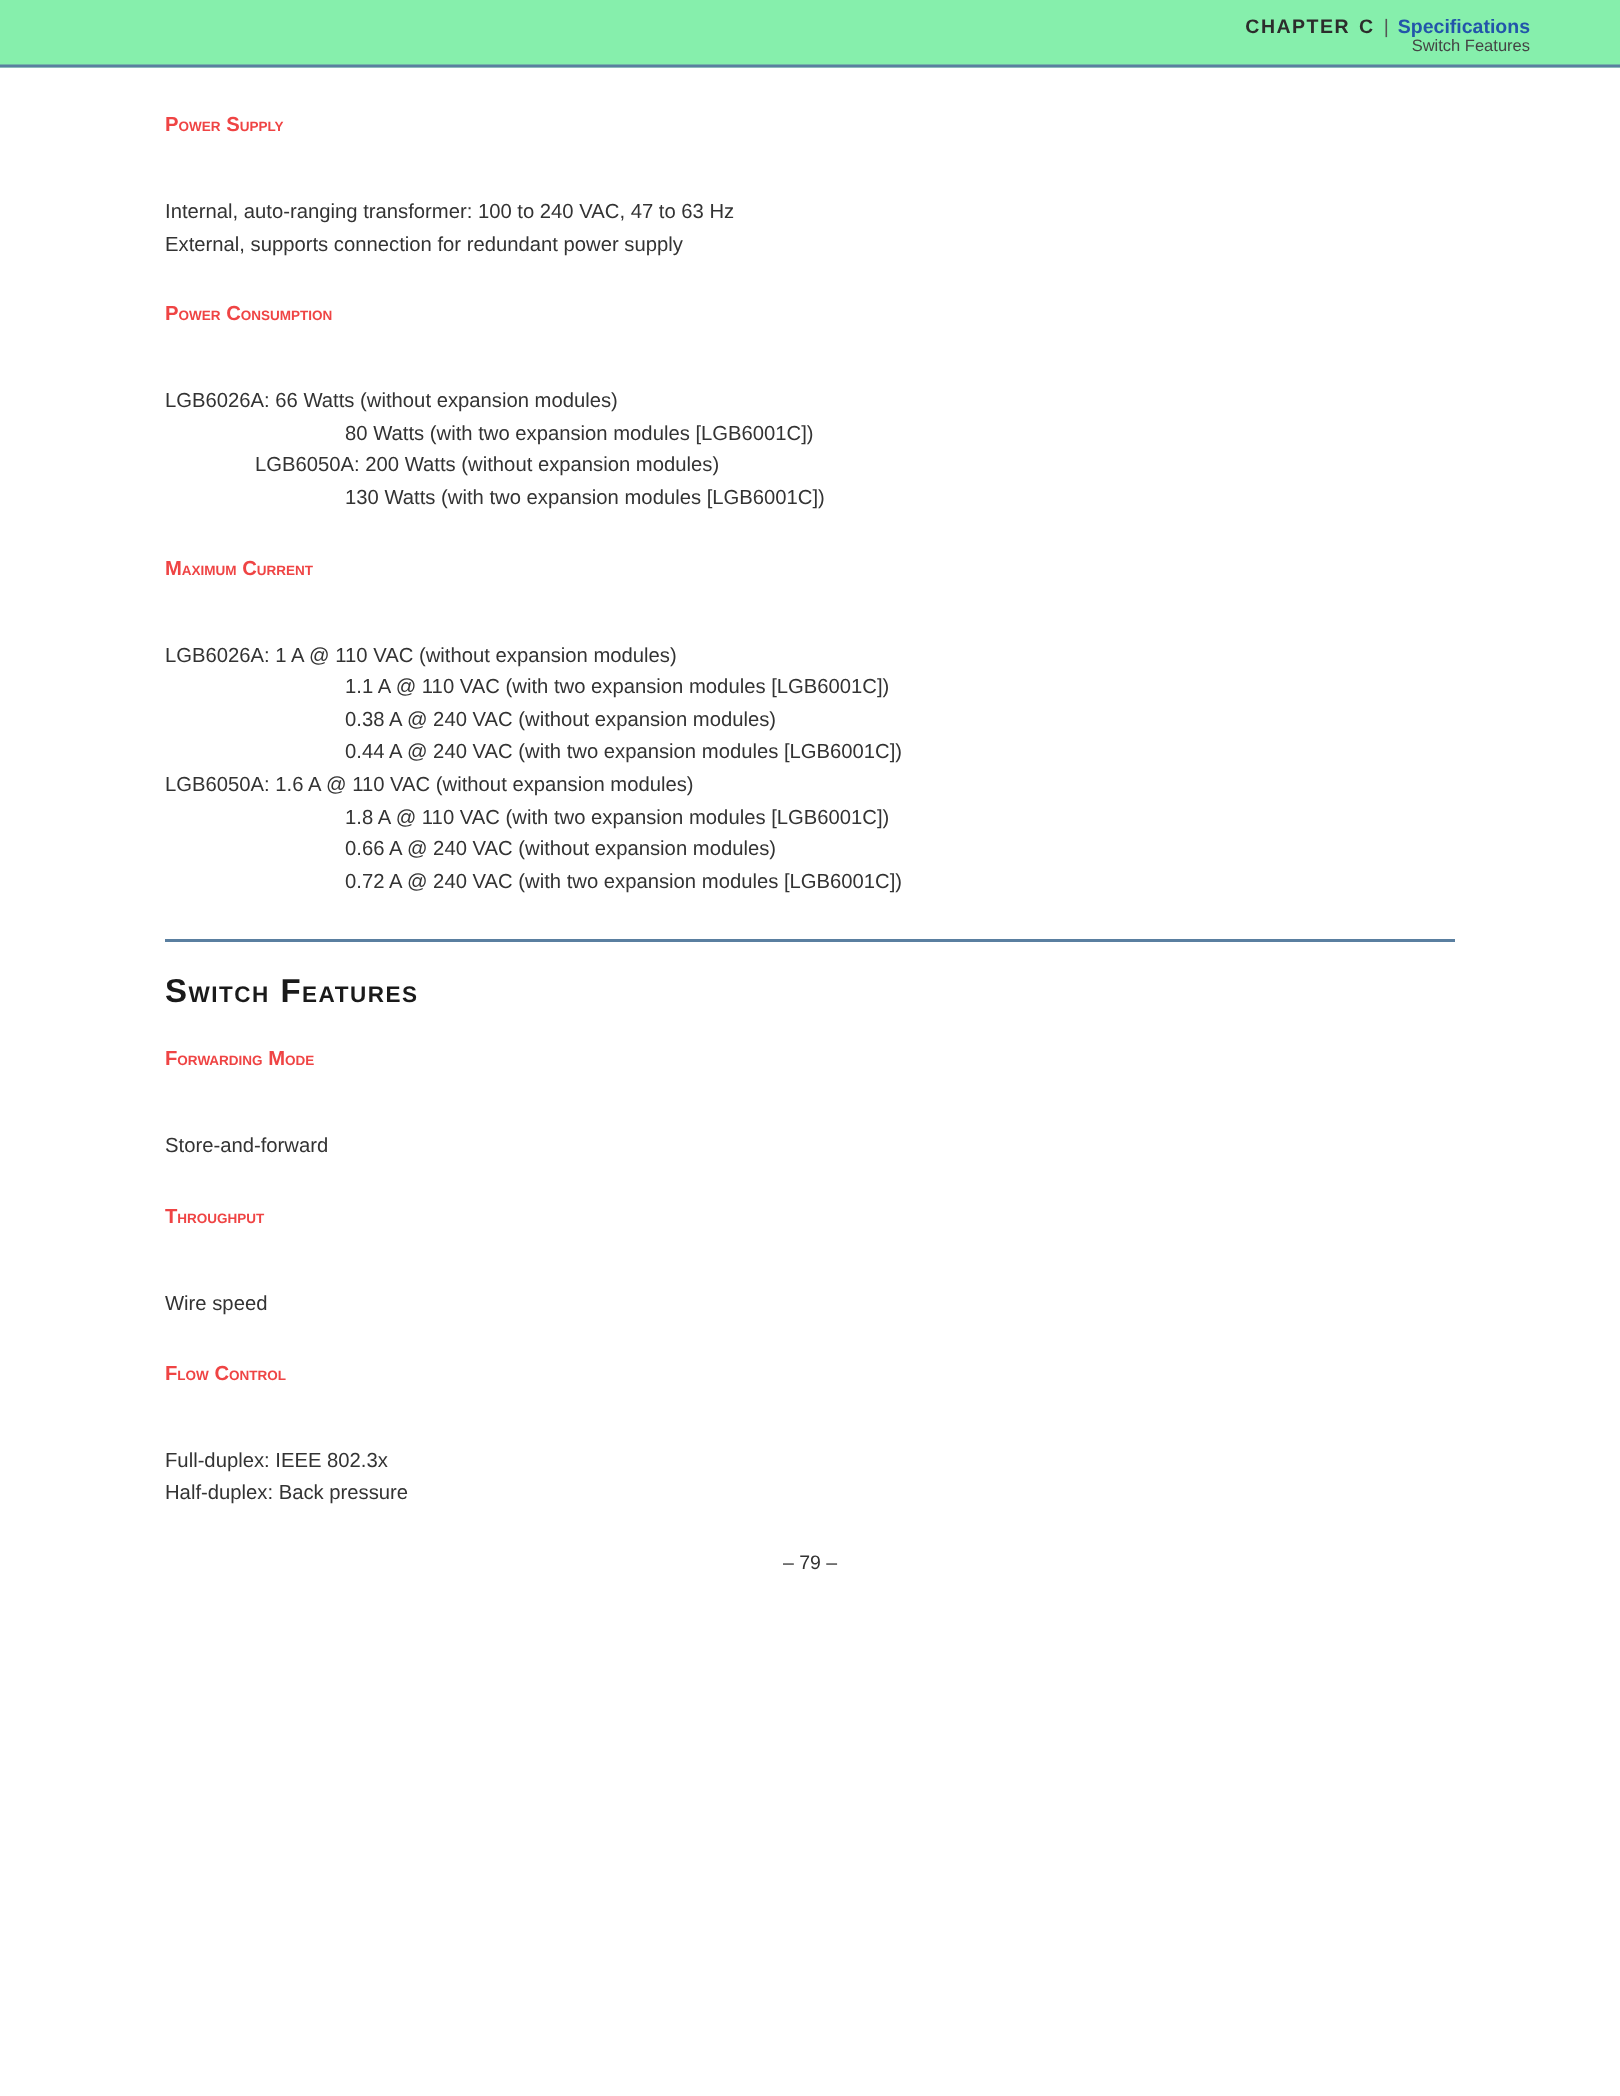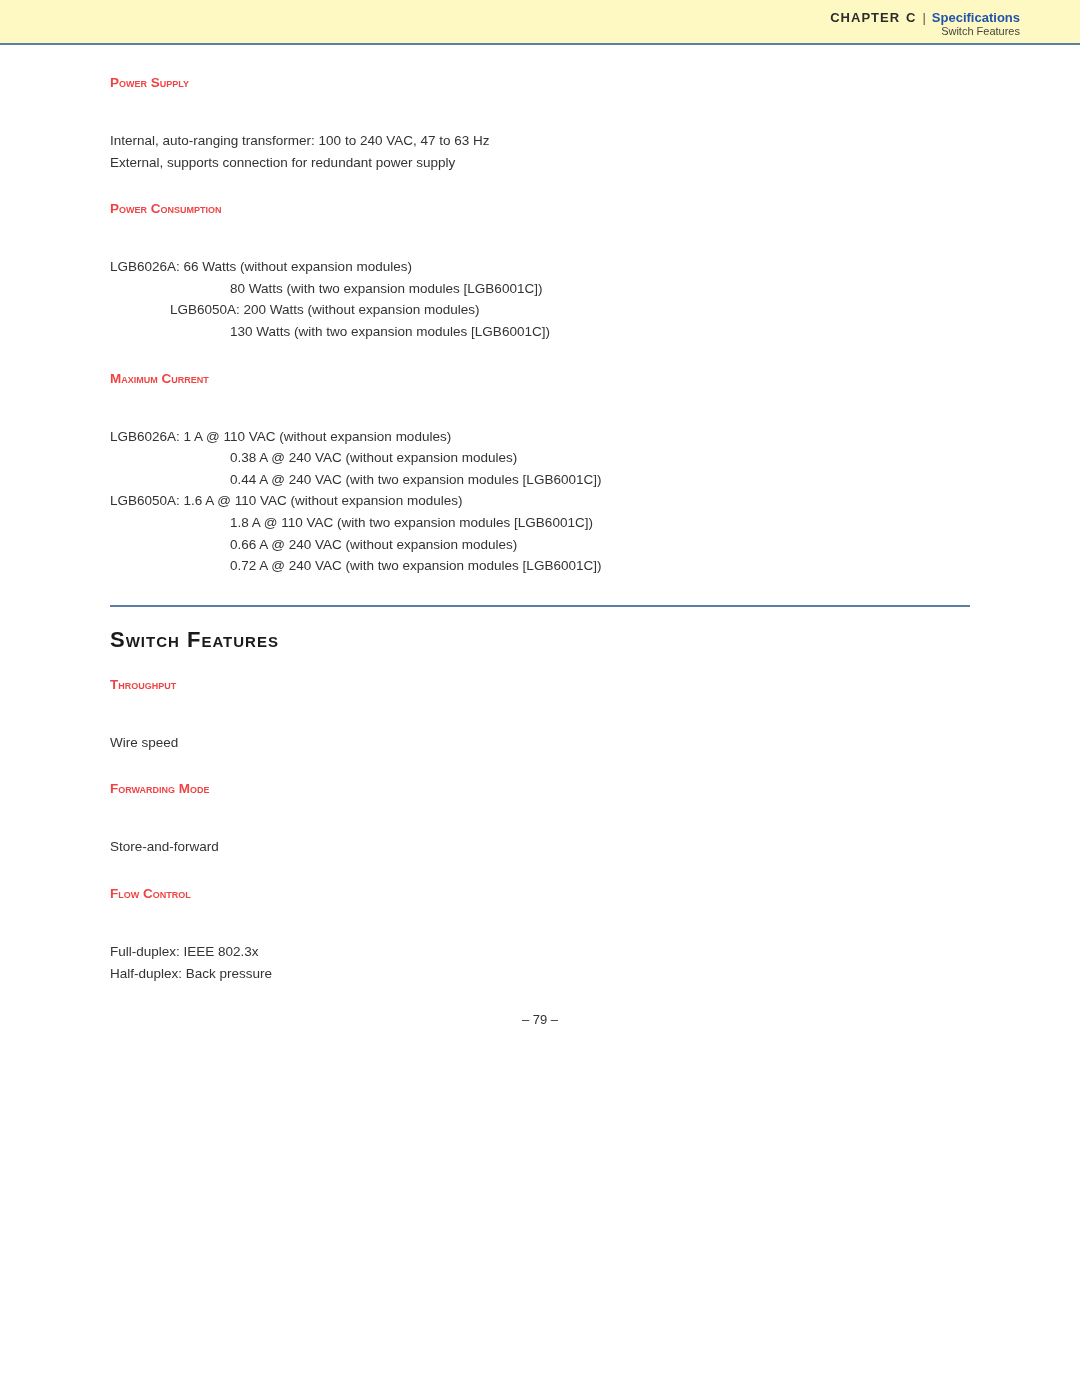--- a/index.html
+++ b/index.html
@@ -19,21 +19,21 @@
 
     .page {
       width: 1080px;
       min-height: 1397px;
       background: #ffffff;
       position: relative;
     }
 
     
     .header {
-      background: #fef9c3;
+      background: #86efac;
       padding: 10px 60px 6px 60px;
       display: flex;
       justify-content: flex-end;
       align-items: flex-start;
       border-bottom: 2px solid #5a7fa0;
     }
 
     .header-right {
       text-align: right;
     }
@@ -164,40 +164,41 @@
         <div class="indented">80 Watts (with two expansion modules [LGB6001C])</div>
         <div class="indented-sm">LGB6050A: 200 Watts (without expansion modules)</div>
         <div class="indented">130 Watts (with two expansion modules [LGB6001C])</div>
       </div>
     </div>
 
     <div class="section-block">
       <div class="sc-heading">Maximum Current</div>
       <div class="section-text">
         <div>LGB6026A: 1 A @ 110 VAC (without expansion modules)</div>
+        <div class="indented">1.1 A @ 110 VAC (with two expansion modules [LGB6001C])</div>
         <div class="indented">0.38 A @ 240 VAC (without expansion modules)</div>
         <div class="indented">0.44 A @ 240 VAC (with two expansion modules [LGB6001C])</div>
         <div>LGB6050A: 1.6 A @ 110 VAC (without expansion modules)</div>
         <div class="indented">1.8 A @ 110 VAC (with two expansion modules [LGB6001C])</div>
         <div class="indented">0.66 A @ 240 VAC (without expansion modules)</div>
         <div class="indented">0.72 A @ 240 VAC (with two expansion modules [LGB6001C])</div>
       </div>
     </div>
 
     <div class="switch-features-section">
       <div class="switch-features-title">Switch Features</div>
 
       <div class="section-block">
+        <div class="sc-heading">Forwarding Mode</div>
+        <div class="section-text">Store-and-forward</div>
+      </div>
+
+      <div class="section-block">
         <div class="sc-heading">Throughput</div>
         <div class="section-text">Wire speed</div>
-      </div>
-
-      <div class="section-block">
-        <div class="sc-heading">Forwarding Mode</div>
-        <div class="section-text">Store-and-forward</div>
       </div>
 
       <div class="section-block">
         <div class="sc-heading">Flow Control</div>
         <div class="section-text">
           <div>Full-duplex: IEEE 802.3x</div>
           <div>Half-duplex: Back pressure</div>
         </div>
       </div>
     </div>

